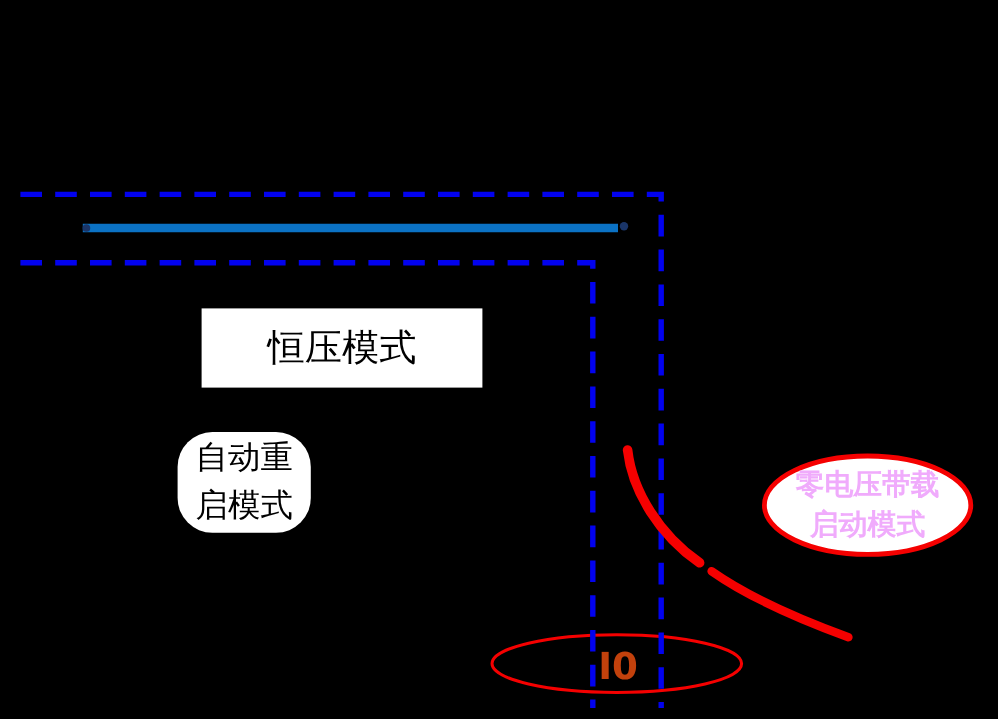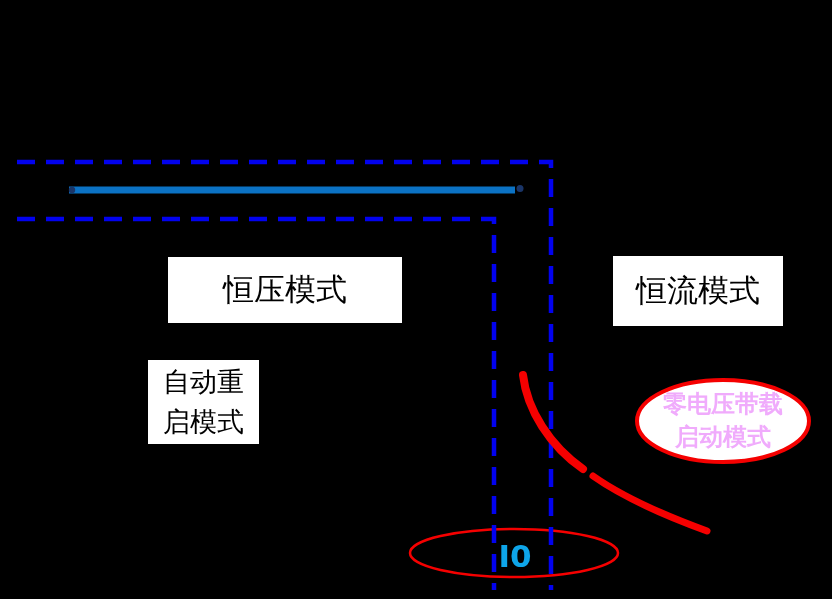--- a/index.html
+++ b/index.html
@@ -9,30 +9,30 @@
   }
   .stage svg { position:absolute; left:0; top:0; }
   .label-box {
     position:absolute; background:#ffffff; color:#000000;
     display:flex; align-items:center; justify-content:center;
     text-align:left; box-sizing:border-box;
   }
   .cv-box { left:168px; top:257px; width:234px; height:66px; font-size:31px; }
   .cc-box { left:613px; top:256px; width:170px; height:70px; font-size:31px; }
   .ar-box { left:148px; top:360px; width:111px; height:84px; font-size:27px;
-            line-height:40px; white-space:pre-line; }
+            line-height:40px; white-space:pre-line;border-radius:29px; }
   .zv-label {
     position:absolute; left:637px; top:381px; width:172px; height:80px;
     color:#f0abfc; font-weight:bold; font-size:24px; line-height:33px;
     display:flex; align-items:center; justify-content:center;
     text-align:center; white-space:pre-line;
   }
   .i0-label {
     position:absolute; left:493px; top:538px; width:44px;
-    color:#0ea5e9; font-weight:bold; font-size:31px; text-align:center;
+    color:#c2410c; font-weight:bold; font-size:31px; text-align:center;
   }
 </style>
 </head>
 <body>
 
 <div class="stage">
 
   <svg width="832" height="599" viewBox="0 0 832 599">
 
     <ellipse cx="514" cy="553" rx="104" ry="24" fill="none" stroke-width="2.5" stroke="#f50000"></ellipse>
@@ -47,21 +47,20 @@
 
     <path d="M523,375 C527,410 550,446 583,469" fill="none" stroke-width="8" stroke-linecap="round" stroke="#f50000"></path>
     <path d="M593,476 C620,495 655,512 707,531" fill="none" stroke-width="7" stroke-linecap="round" stroke="#f50000"></path>
 
     <ellipse cx="723" cy="421" rx="86" ry="41" stroke-width="4" fill="#ffffff"></ellipse>
     <ellipse cx="723" cy="421" rx="86" ry="41" fill="none" stroke-width="4" stroke="#f50000"></ellipse>
   </svg>
 
   <div class="label-box cv-box">恒压模式</div>
 
-  <div class="label-box cc-box">恒流模式</div>
 
   <div class="label-box ar-box">自动重
 启模式</div>
 
   <div class="zv-label">零电压带载
 启动模式</div>
 
   <div class="i0-label">I0</div>
 
 </div>

